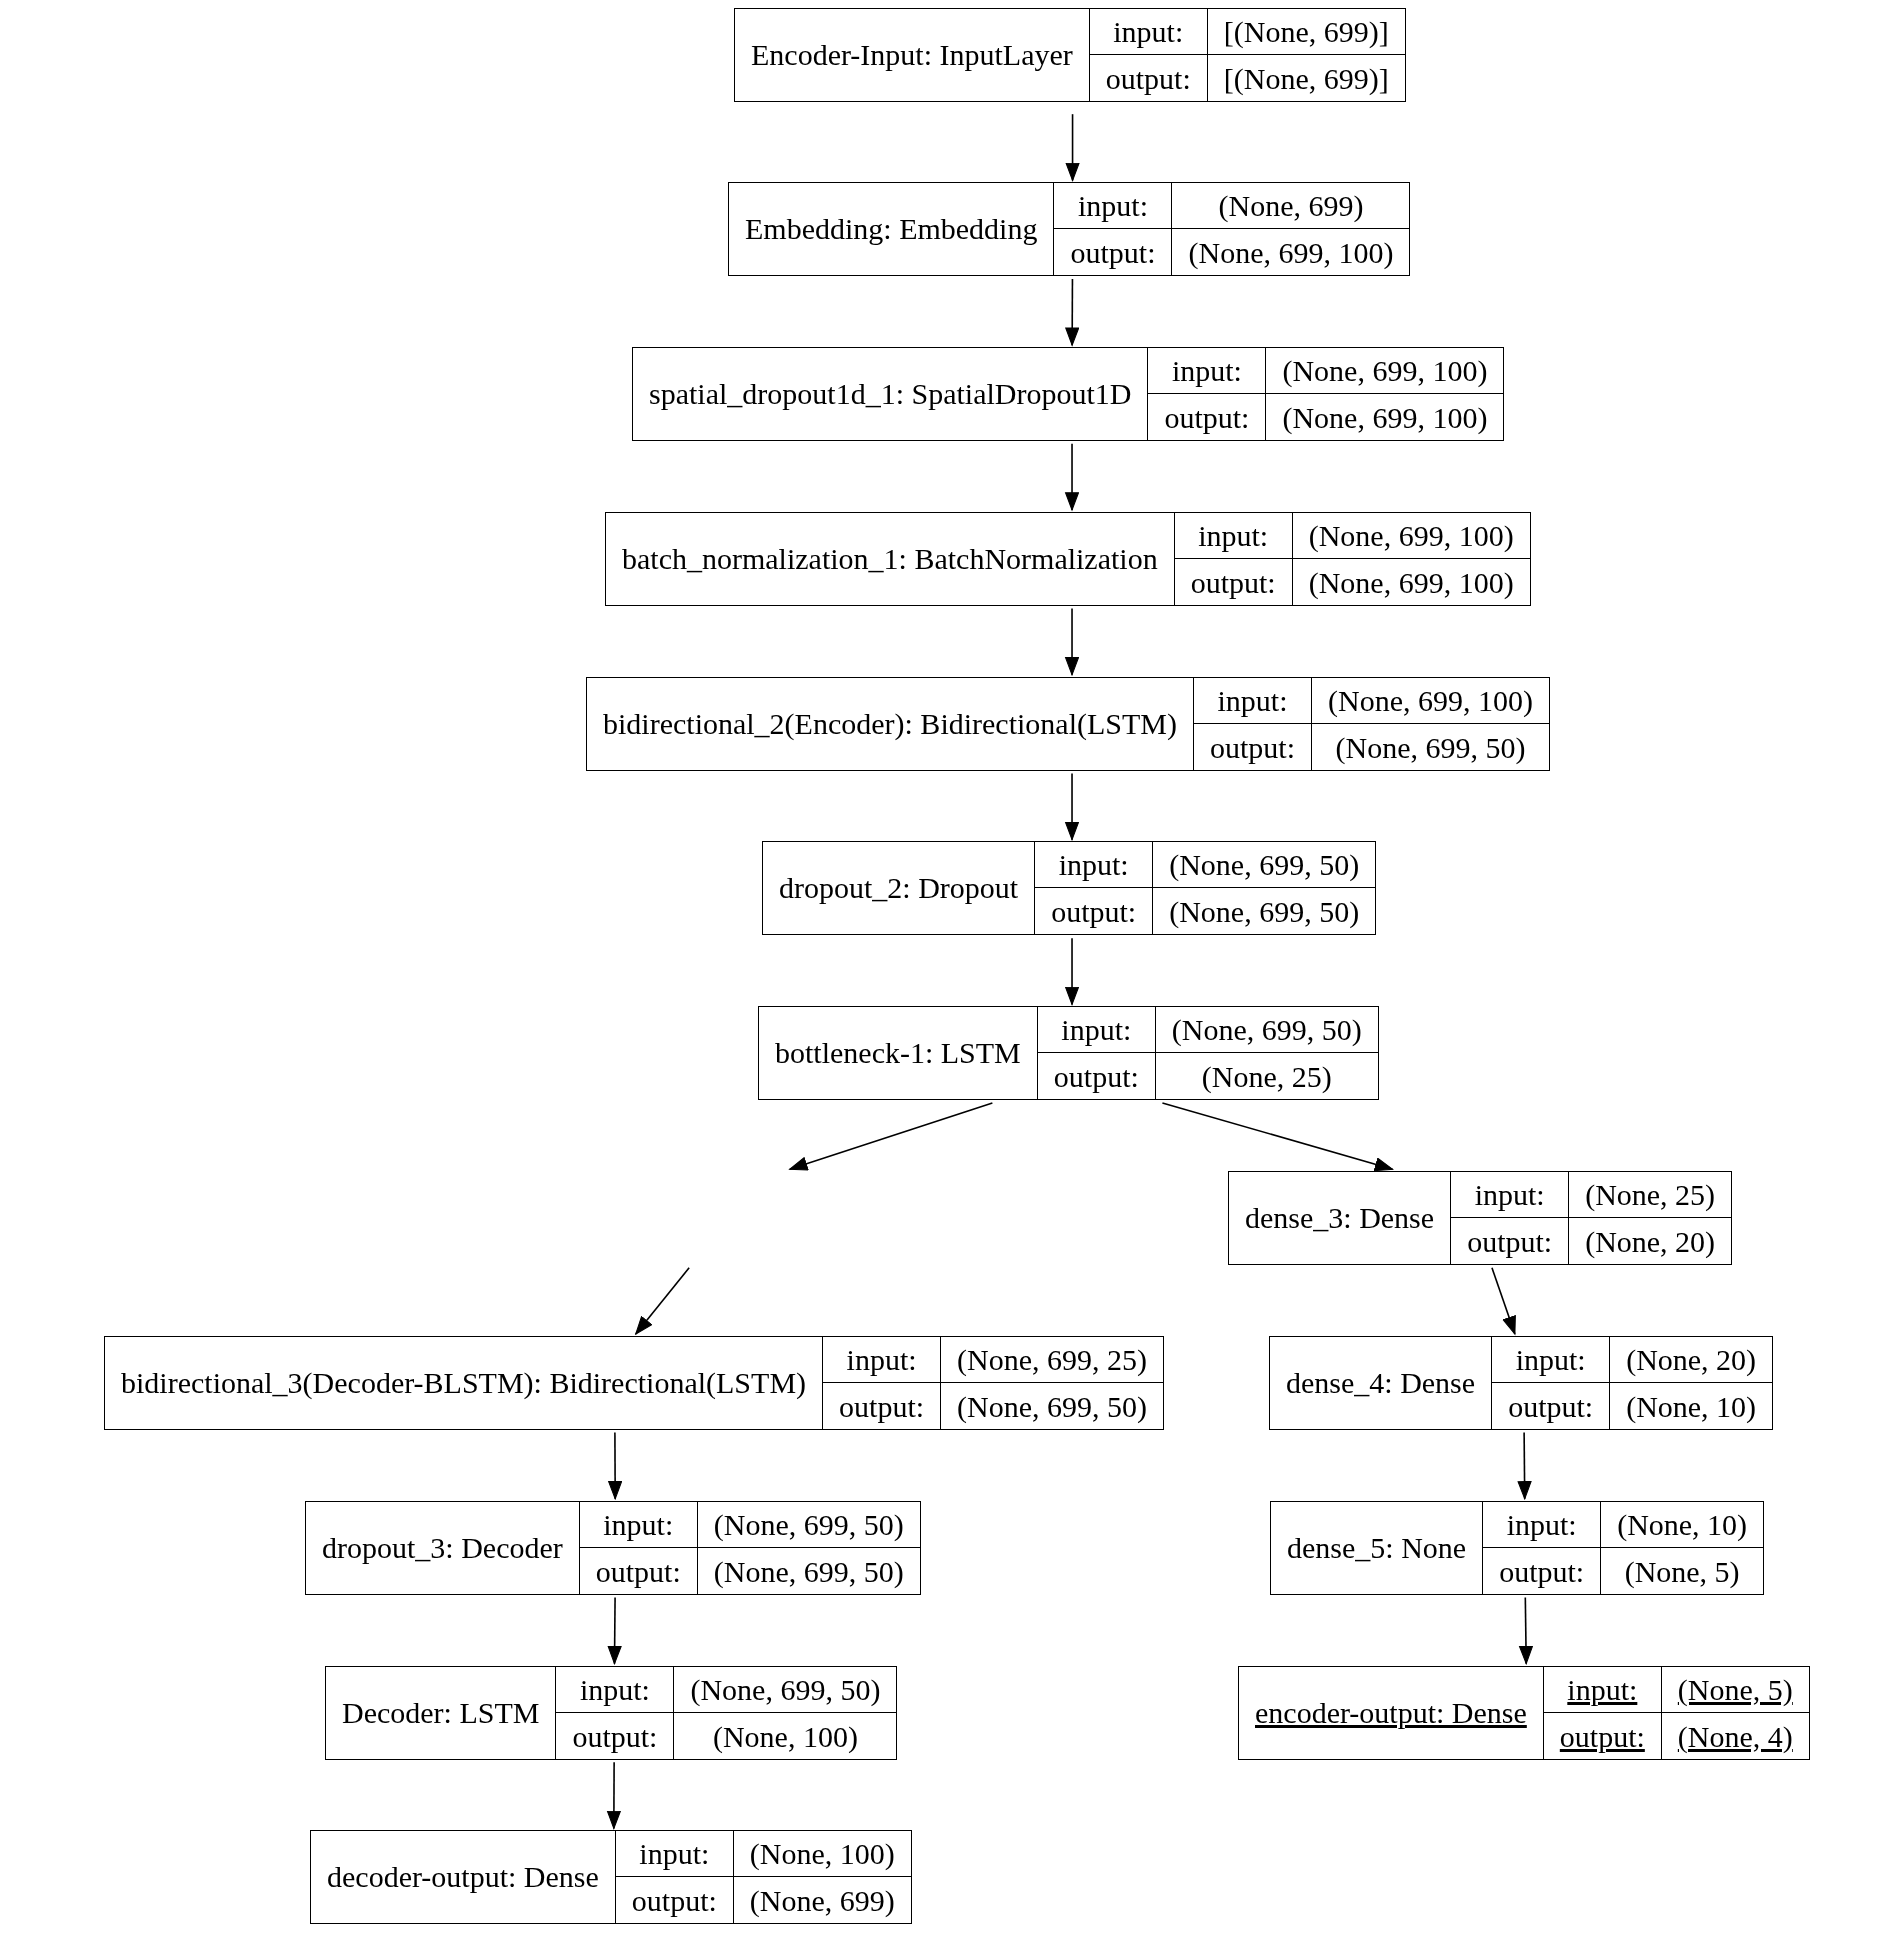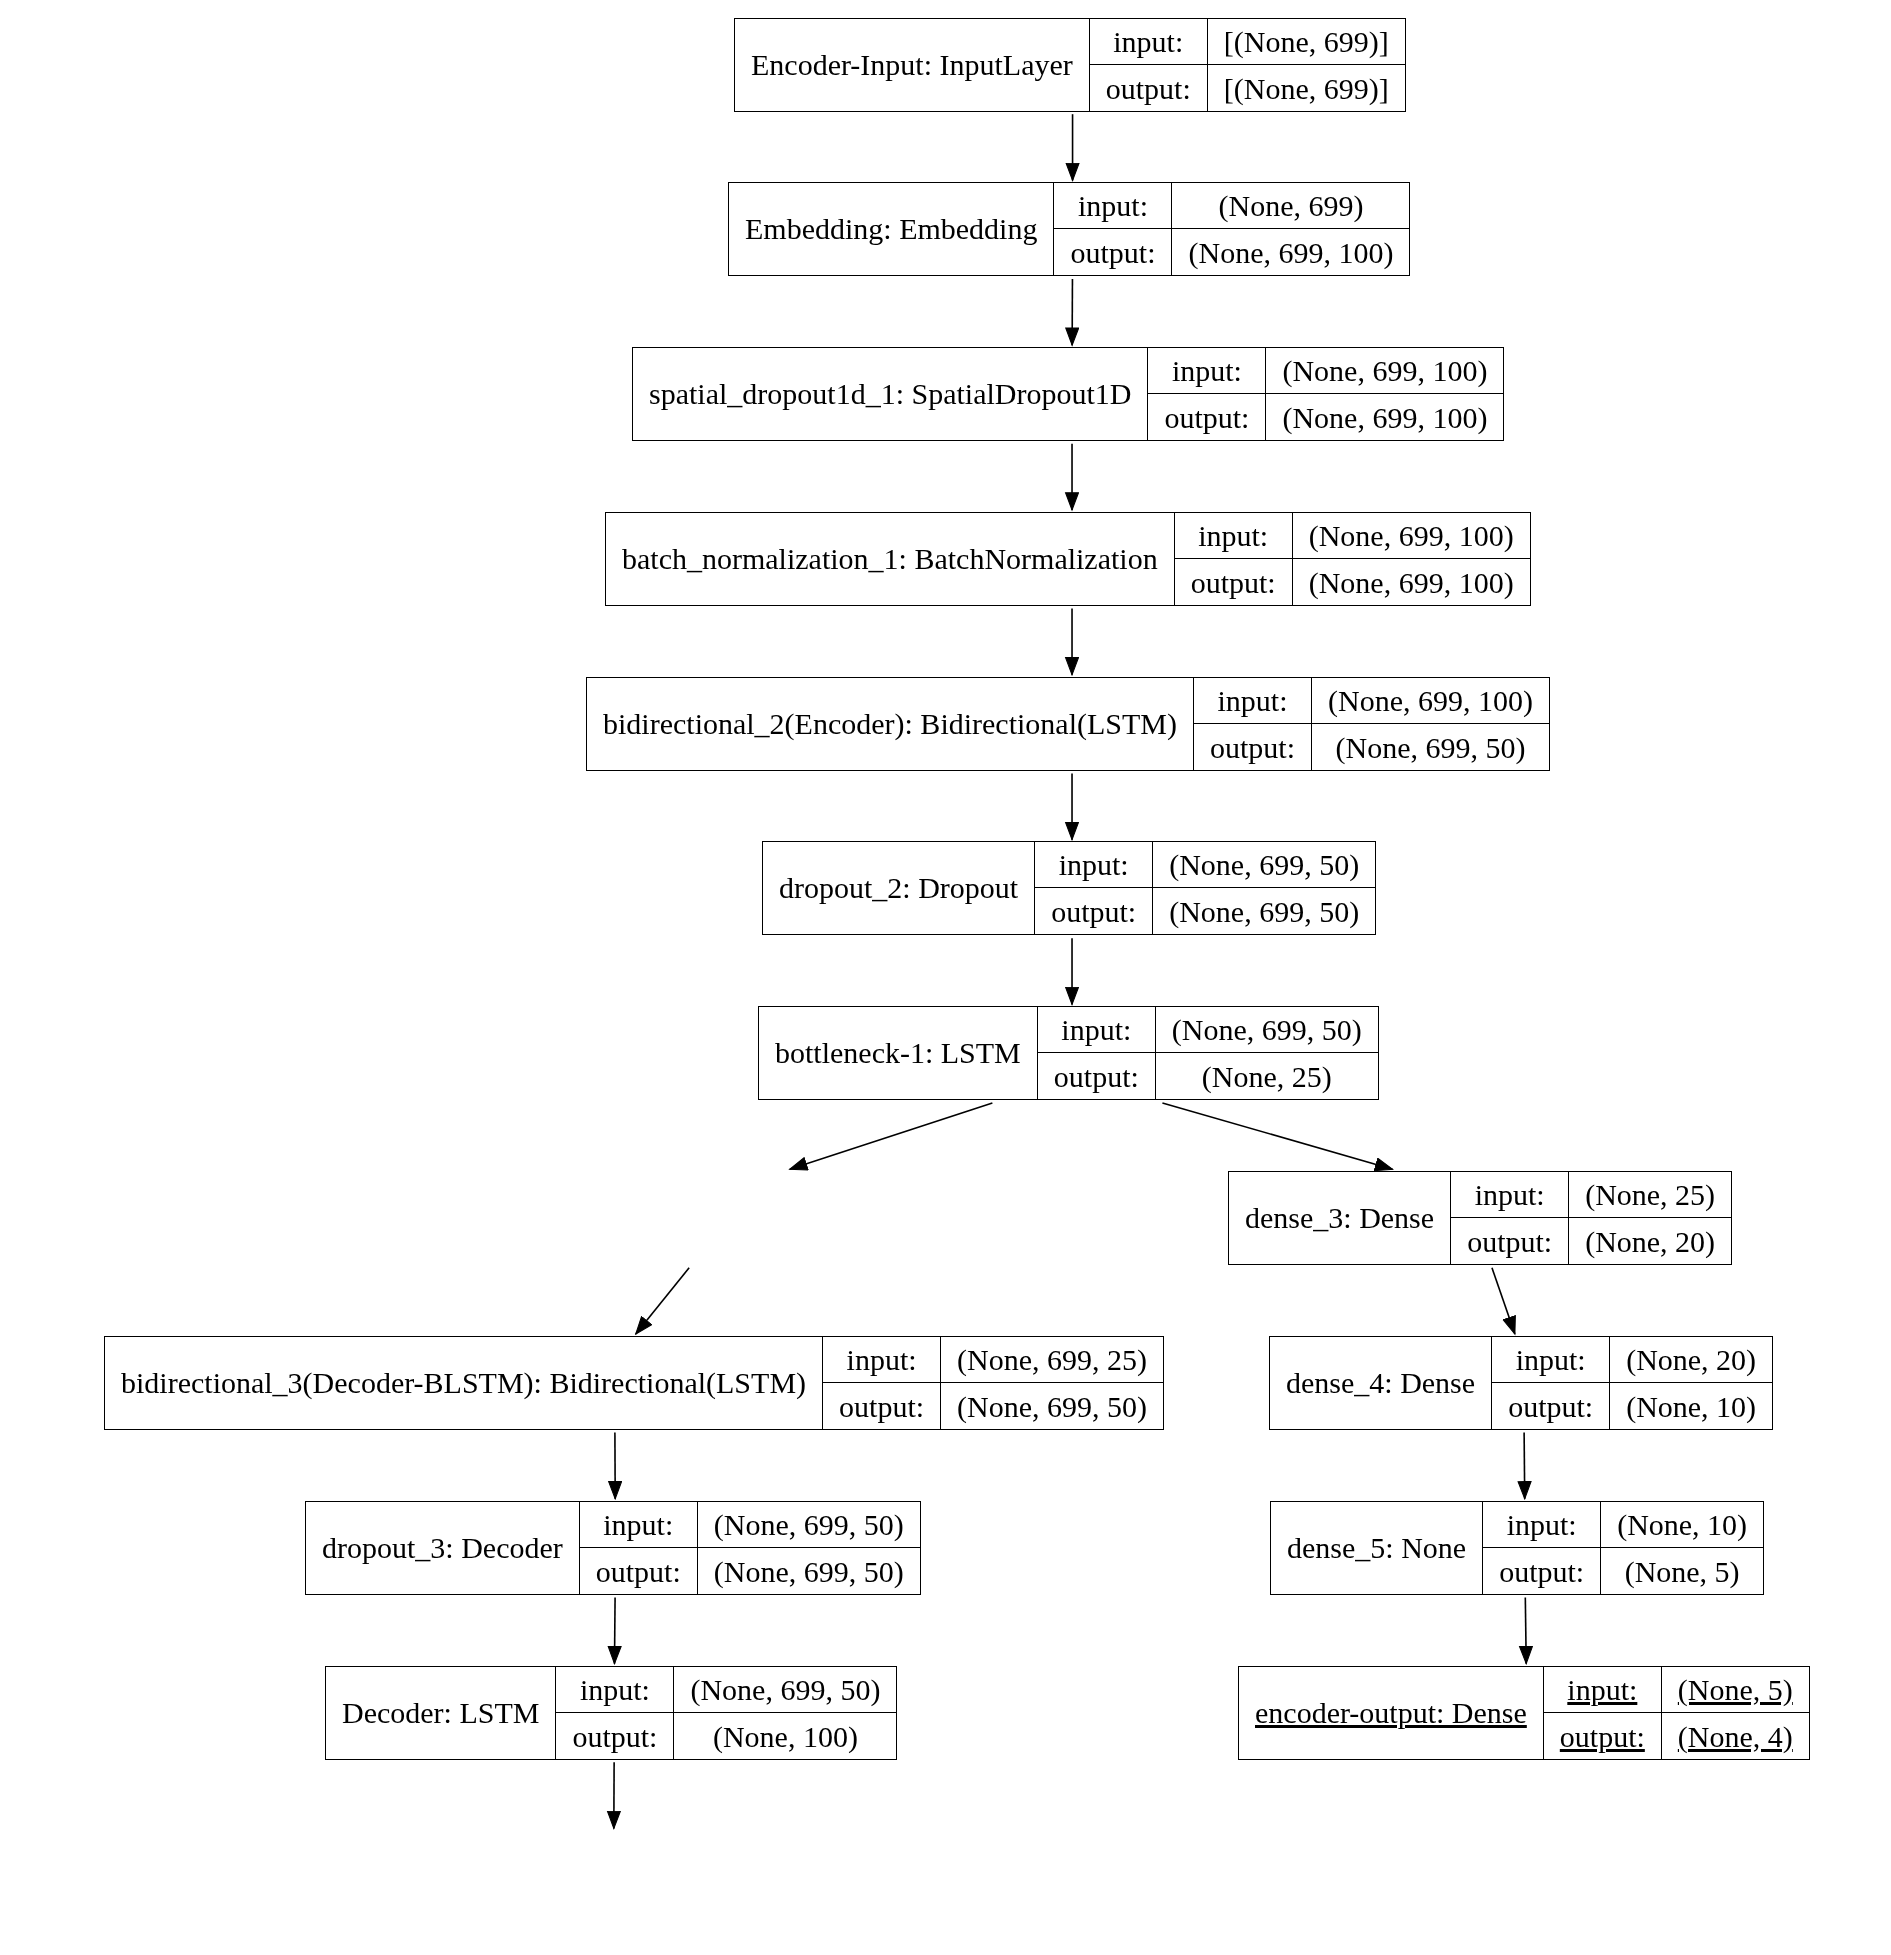--- a/index.html
+++ b/index.html
@@ -57,21 +57,21 @@
       <line x1="2157.86" y1="2048" x2="2585.14" y2="2171" stroke="#000000" stroke-width="3" marker-end="url(#arrow)"></line>
       <line x1="1279.06" y1="2354" x2="1179.94" y2="2477" stroke="#000000" stroke-width="3" marker-end="url(#arrow)"></line>
       <line x1="2769.72" y1="2354" x2="2812.28" y2="2477" stroke="#000000" stroke-width="3" marker-end="url(#arrow)"></line>
       <line x1="1141.22" y1="2660" x2="1141.78" y2="2783" stroke="#000000" stroke-width="3" marker-end="url(#arrow)"></line>
       <line x1="2829.44" y1="2660" x2="2830.56" y2="2783" stroke="#000000" stroke-width="3" marker-end="url(#arrow)"></line>
       <line x1="1141.56" y1="2966" x2="1140.44" y2="3089" stroke="#000000" stroke-width="3" marker-end="url(#arrow)"></line>
       <line x1="2831.66" y1="2966" x2="2833.34" y2="3089" stroke="#000000" stroke-width="3" marker-end="url(#arrow)"></line>
       <line x1="1139.78" y1="3272" x2="1139.22" y2="3395" stroke="#000000" stroke-width="3" marker-end="url(#arrow)"></line>
     </svg>
 
-<table class="node" style="left: 734px; top: 18px;">
+<table class="node" style="left: 734px; top: 8px;">
       <tbody>
         <tr>
           <td class="title" rowspan="2">Encoder-Input: InputLayer</td>
           <td class="iolabel">input:</td>
           <td class="ioval">[(None, 699)]</td>
         </tr>
         <tr>
           <td class="iolabel">output:</td>
           <td class="ioval">[(None, 699)]</td>
         </tr>
@@ -239,14 +239,27 @@
           <td class="title" rowspan="2">encoder-output: Dense</td>
           <td class="iolabel">input:</td>
           <td class="ioval">(None, 5)</td>
         </tr>
         <tr>
           <td class="iolabel">output:</td>
           <td class="ioval">(None, 4)</td>
         </tr>
       </tbody>
     </table>
+    <table class="node" style="left: 310px; top: 1830px;">
+      <tbody>
+        <tr>
+          <td class="title" rowspan="2">decoder-output: Dense</td>
+          <td class="iolabel">input:</td>
+          <td class="ioval">(None, 100)</td>
+        </tr>
+        <tr>
+          <td class="iolabel">output:</td>
+          <td class="ioval">(None, 699)</td>
+        </tr>
+      </tbody>
+    </table>
   </div>
 
 
 </body></html>

